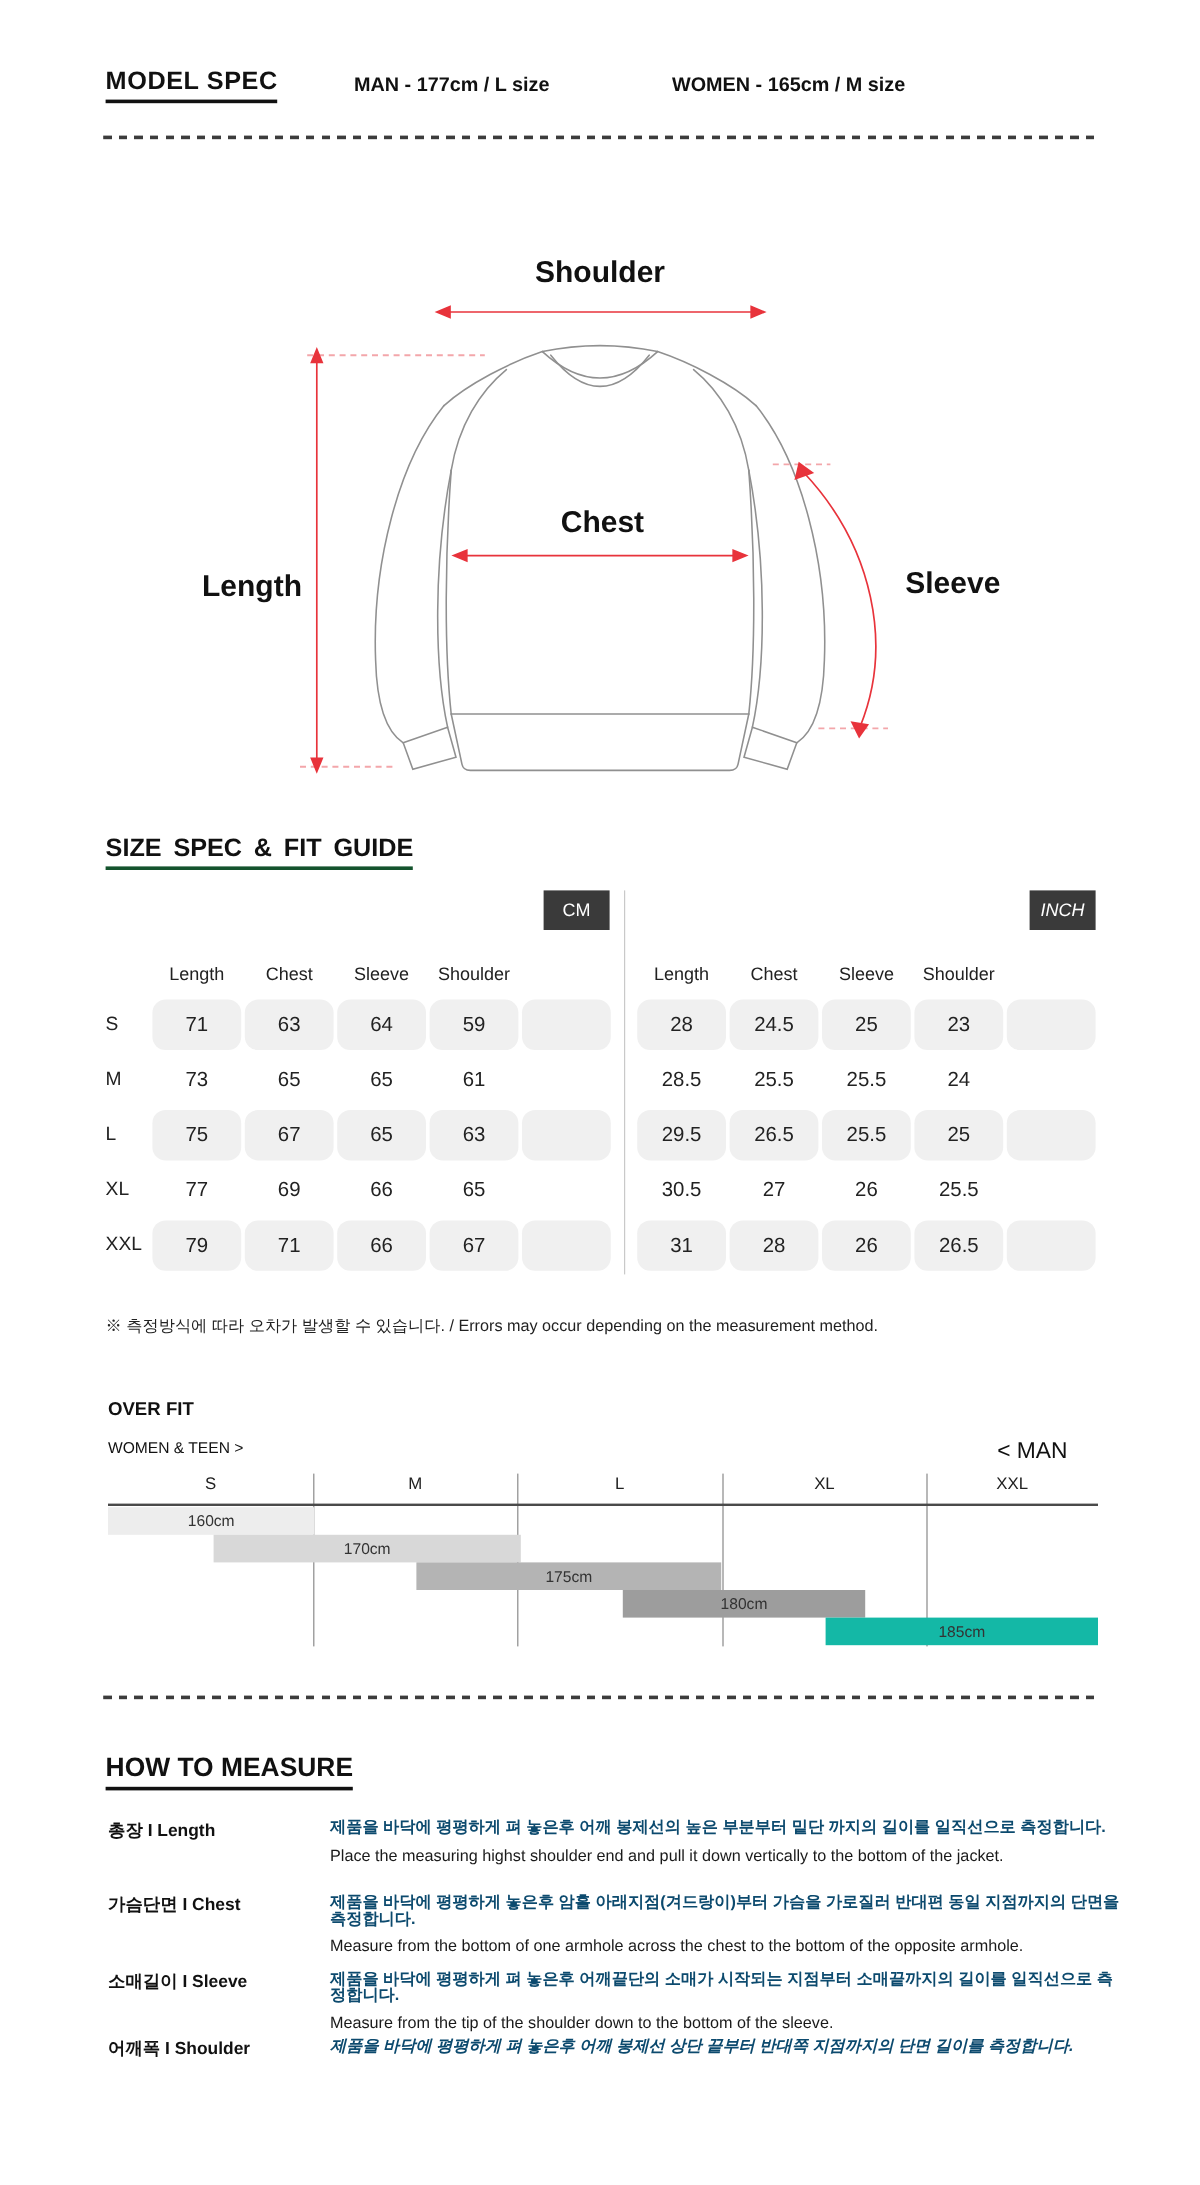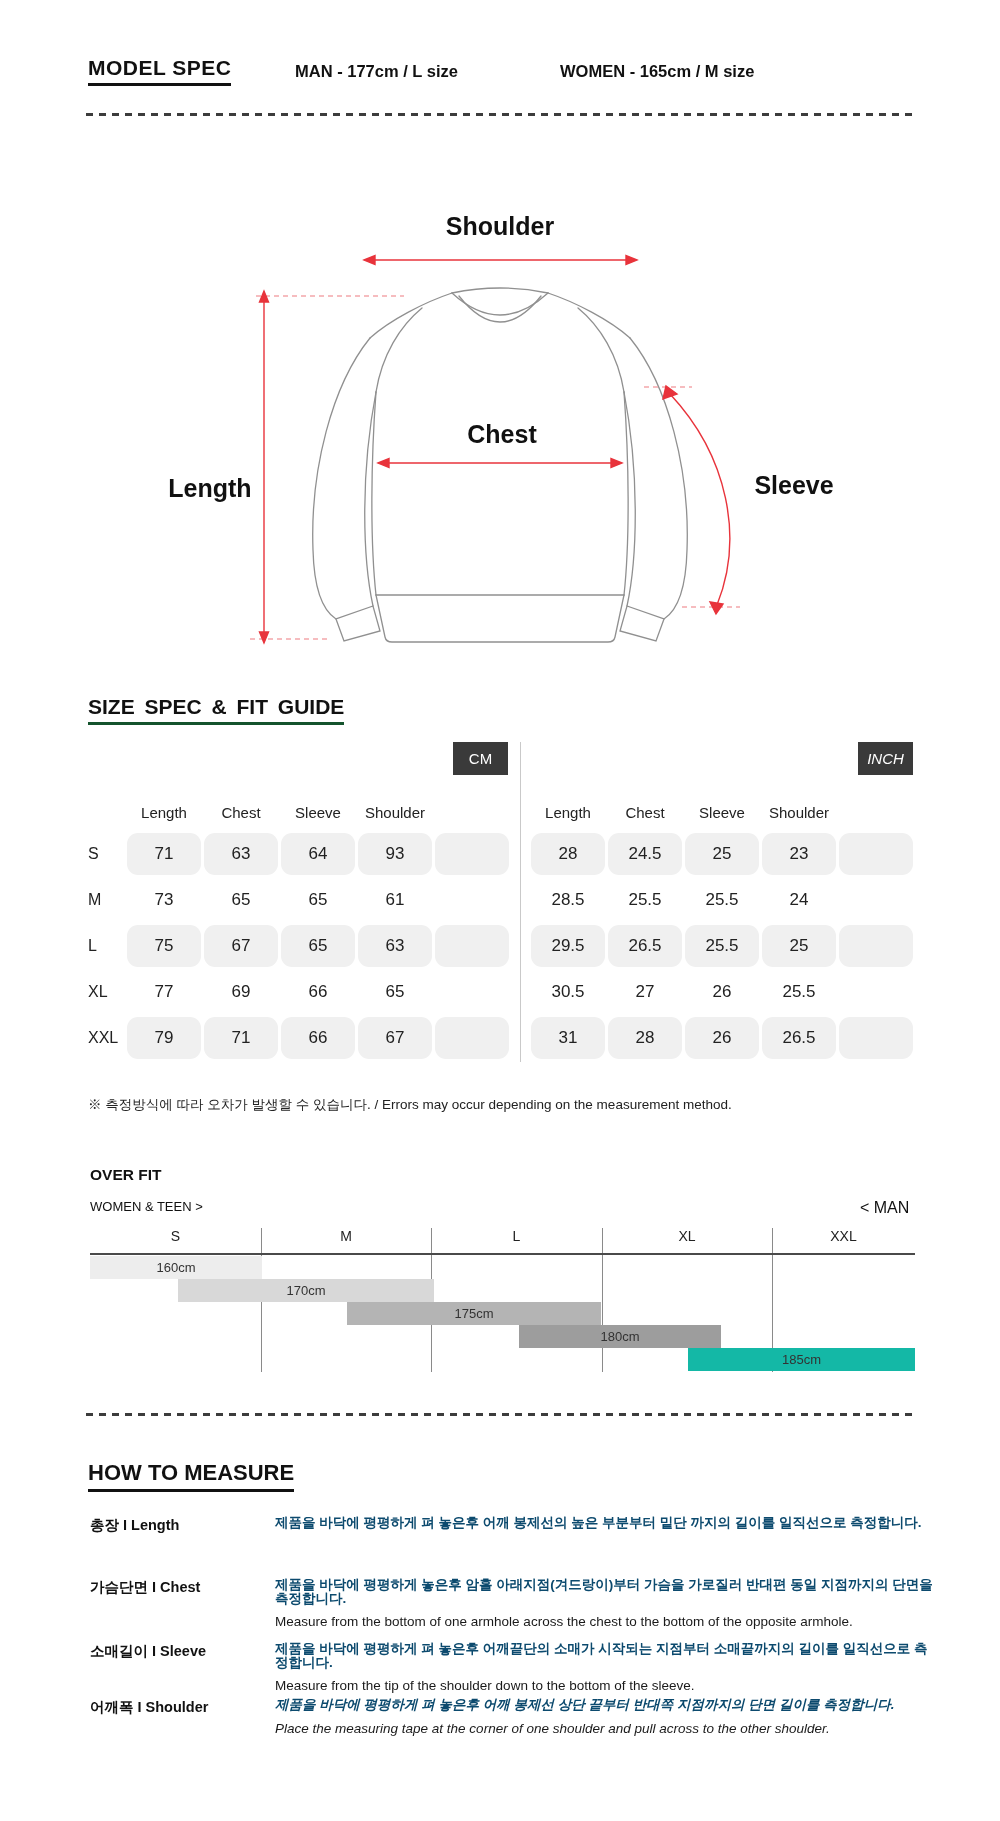--- a/index.html
+++ b/index.html
@@ -37,21 +37,21 @@
   .tcell{width:74px;margin-right:3px;height:42px;line-height:42px;text-align:center;
     font-size:17px;color:#222;}
   .hcell{background:none!important;font-size:15px;height:auto;line-height:normal;}
   .stripe .tcell{background:#f0f0f0;border-radius:11px;}
 
   .size-note{left:88px;top:1096px;font-size:13.5px;color:#222;}
 
   
   .overfit-title{left:90px;top:1166px;font-size:15.5px;font-weight:bold;}
   .overfit-left{left:90px;top:1199px;font-size:13px;}
-  .overfit-right{left:860px;top:1199px;font-size:16px;text-align:right;}
+  .overfit-right{left:831px;top:1199px;font-size:19px;text-align:right;}
   .fit-size-label{top:1228px;font-size:14px;text-align:center;color:#222;}
   .fit-vline{top:1228px;width:1px;height:144px;background:#8a8a8a;}
   .fit-topline{left:90px;top:1253px;width:825px;height:2px;background:#4a4a4a;}
   .fit-bar{height:23px;line-height:23px;text-align:center;font-size:13px;color:#333;}
 
   
   .measure-heading{left:88px;top:1460px;font-size:22px;font-weight:bold;
     border-bottom:3px solid #111;padding-bottom:3px;}
   .m-row-label{left:90px;width:185px;font-size:14.5px;font-weight:bold;color:#111;}
   .m-row-desc{left:275px;width:660px;}
@@ -134,21 +134,21 @@
       <div class="tcell hcell">Chest</div>
       <div class="tcell hcell">Sleeve</div>
       <div class="tcell hcell">Shoulder</div>
       <div class="tcell hcell"></div>
     </div>
     <div class="trow stripe">
       <div class="tlabel">S</div>
       <div class="tcell">71</div>
       <div class="tcell">63</div>
       <div class="tcell">64</div>
-      <div class="tcell">93</div>
+      <div class="tcell">59</div>
       <div class="tcell"></div>
     </div>
     <div class="trow">
       <div class="tlabel">M</div>
       <div class="tcell">73</div>
       <div class="tcell">65</div>
       <div class="tcell">65</div>
       <div class="tcell">61</div>
       <div class="tcell"></div>
     </div>
@@ -247,33 +247,33 @@
   <div class="abs fit-bar" style="left: 519px; top: 1325px; width: 202px; background-color: rgb(157, 157, 157);">180cm</div>
   <div class="abs fit-bar" style="left: 688px; top: 1348px; width: 227px; background-color: #14b8a6;">185cm</div>
 
   <div class="abs dashline dash-bottom"></div>
 
   <div class="abs measure-heading">HOW TO MEASURE</div>
 
   <div class="abs m-row-label" style="top:1516px;">총장 I Length</div>
   <div class="abs m-row-desc" style="top:1516px;">
     <div class="m-ko">제품을 바닥에 평평하게 펴 놓은후 어깨 봉제선의 높은 부분부터 밑단 까지의 길이를 일직선으로 측정합니다.</div>
+    <div class="m-en">Place the measuring highst shoulder end and pull it down vertically to the bottom of the jacket.</div>
   </div>
 
   <div class="abs m-row-label" style="top:1578px;">가슴단면 I Chest</div>
   <div class="abs m-row-desc" style="top:1578px;">
     <div class="m-ko">제품을 바닥에 평평하게 놓은후 암홀 아래지점(겨드랑이)부터 가슴을 가로질러 반대편 동일 지점까지의 단면을 측정합니다.</div>
     <div class="m-en">Measure from the bottom of one armhole across the chest to the bottom of the opposite armhole.</div>
   </div>
 
   <div class="abs m-row-label" style="top:1642px;">소매길이 I Sleeve</div>
   <div class="abs m-row-desc" style="top:1642px;">
     <div class="m-ko">제품을 바닥에 평평하게 펴 놓은후 어깨끝단의 소매가 시작되는 지점부터 소매끝까지의 길이를 일직선으로 측정합니다.</div>
     <div class="m-en">Measure from the tip of the shoulder down to the bottom of the sleeve.</div>
   </div>
 
   <div class="abs m-row-label" style="top:1698px;">어깨폭 I Shoulder</div>
   <div class="abs m-row-desc" style="top:1698px;font-style:italic;">
     <div class="m-ko">제품을 바닥에 평평하게 펴 놓은후 어깨 봉제선 상단 끝부터 반대쪽 지점까지의 단면 길이를 측정합니다.</div>
-    <div class="m-en">Place the measuring tape at the corner of one shoulder and pull across to the other shoulder.</div>
   </div>
 
 </div>
 
 </body></html>

